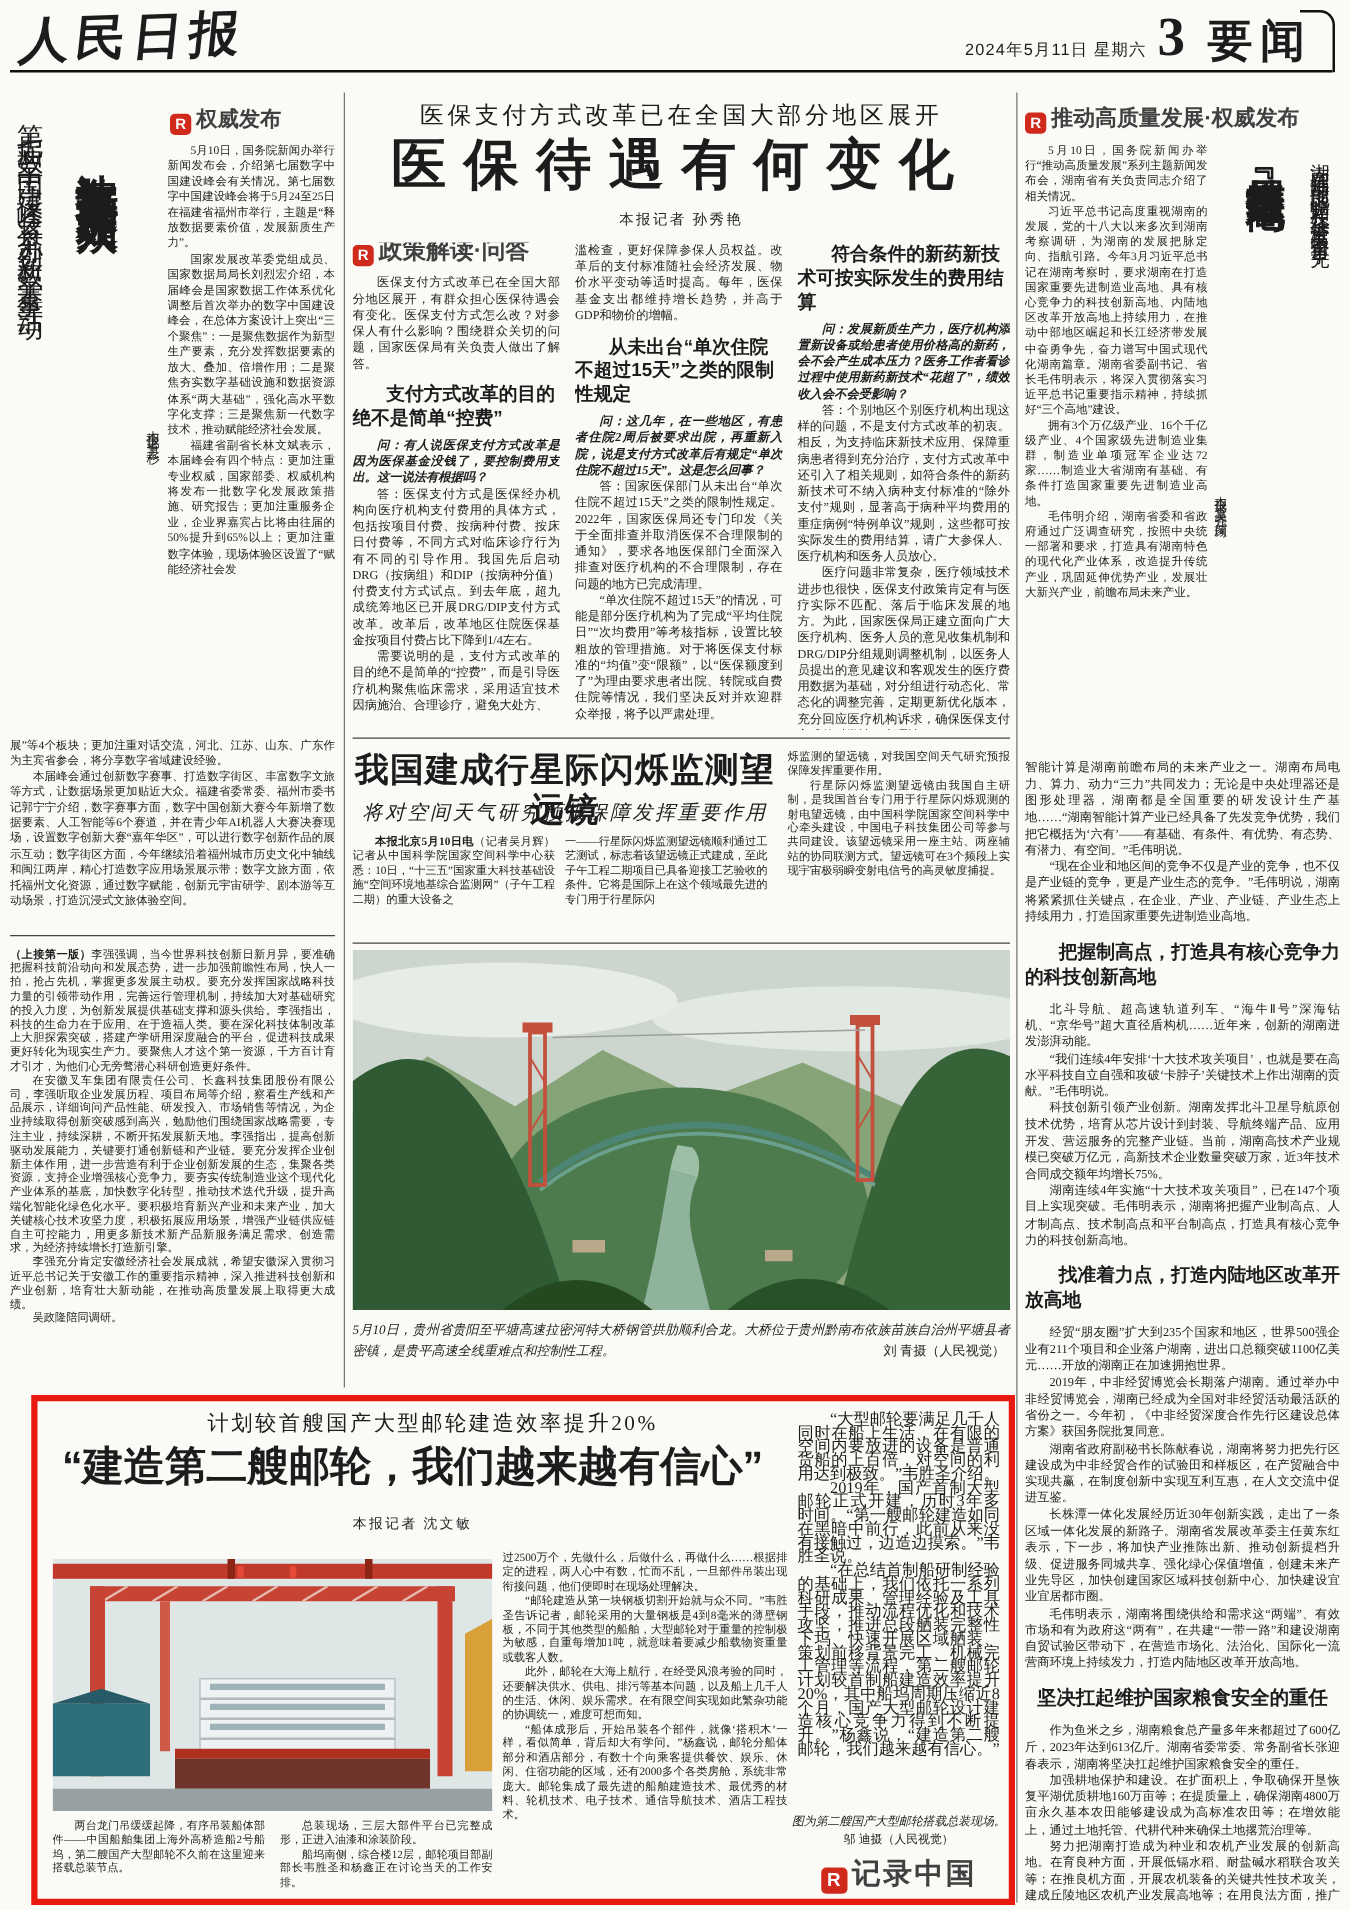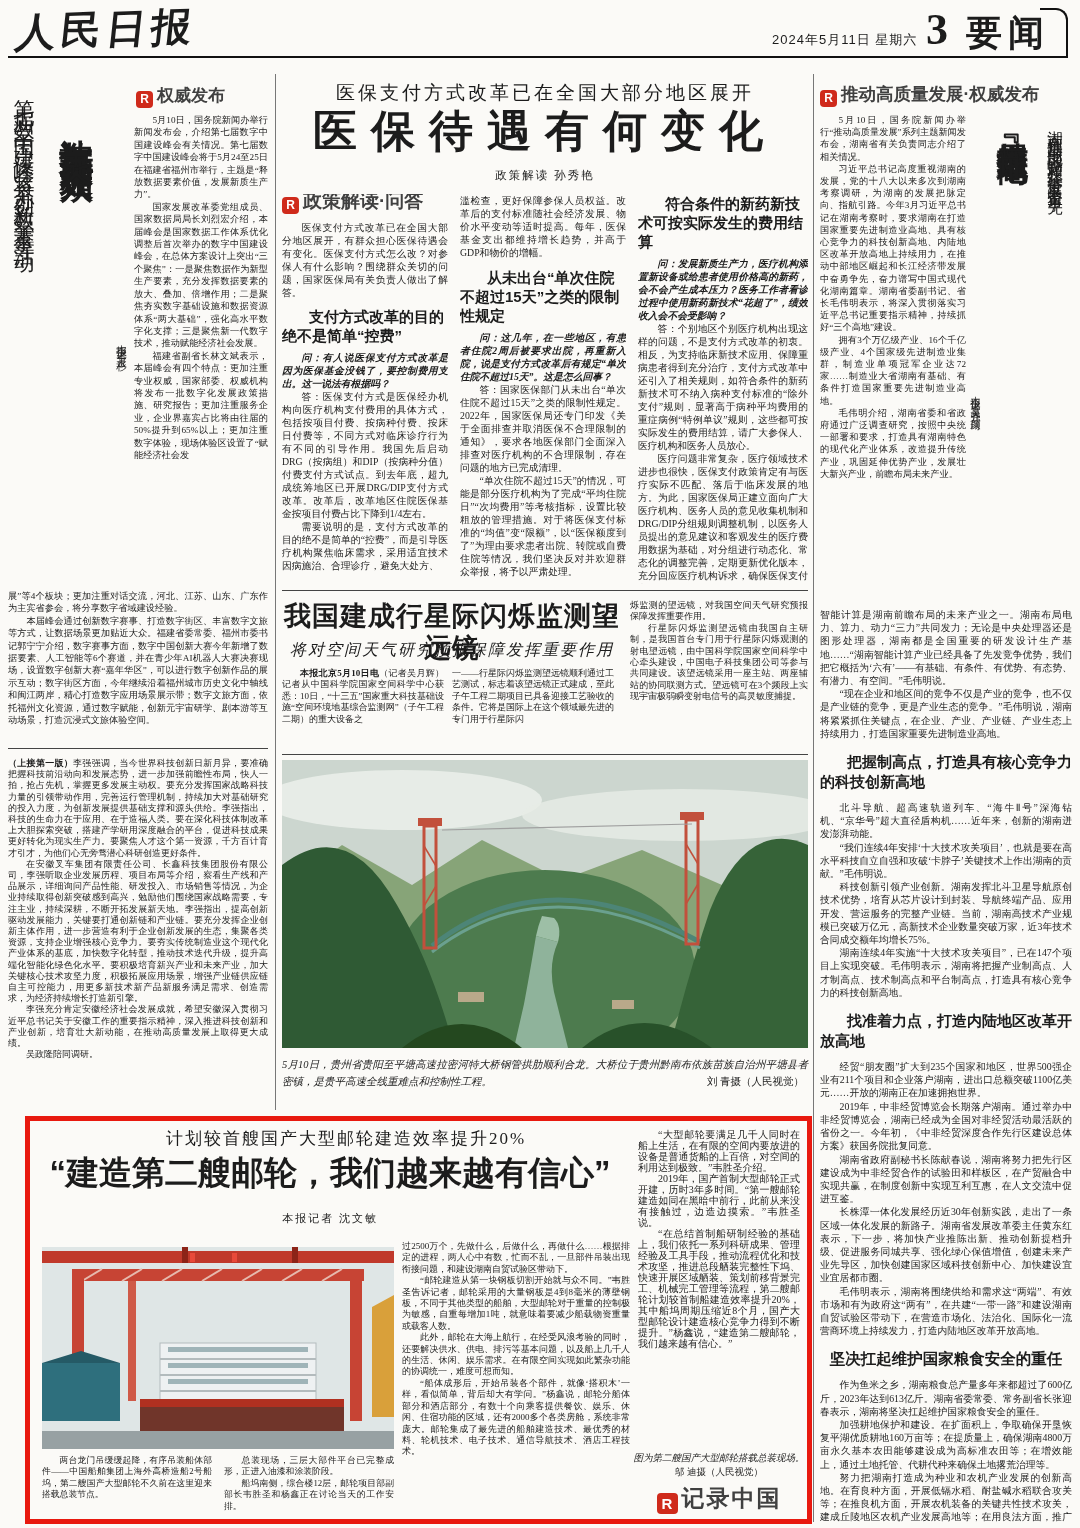--- a/index.html
+++ b/index.html
@@ -55,21 +55,21 @@
 
   <div class="abs body" style="left:8px;top:758px;width:260px;height:352px;font-size:9px;line-height:11.2px;">
     <p style="text-indent:0;"><b>（上接第一版）</b><span>李强强调，当今世界科技创新日新月异，要准确把握科技前沿动向和发展态势，进一步加强前瞻性布局，快人一拍，抢占先机，掌握更多发展主动权。要充分发挥国家战略科技力量的引领带动作用，完善运行管理机制，持续加大对基础研究的投入力度，为创新发展提供基础支撑和源头供给。李强指出，科技的生命力在于应用、在于造福人类。要在深化科技体制改革上大胆探索突破，搭建产学研用深度融合的平台，促进科技成果更好转化为现实生产力。要聚焦人才这个第一资源，千方百计育才引才，为他们心无旁骛潜心科研创造更好条件。</span></p>
     <p>在安徽叉车集团有限责任公司、长鑫科技集团股份有限公司，李强听取企业发展历程、项目布局等介绍，察看生产线和产品展示，详细询问产品性能、研发投入、市场销售等情况，为企业持续取得创新突破感到高兴，勉励他们围绕国家战略需要，专注主业，持续深耕，不断开拓发展新天地。李强指出，提高创新驱动发展能力，关键要打通创新链和产业链。要充分发挥企业创新主体作用，进一步营造有利于企业创新发展的生态，集聚各类资源，支持企业增强核心竞争力。要夯实传统制造业这个现代化产业体系的基底，加快数字化转型，推动技术迭代升级，提升高端化智能化绿色化水平。要积极培育新兴产业和未来产业，加大关键核心技术攻坚力度，积极拓展应用场景，增强产业链供应链自主可控能力，用更多新技术新产品新服务满足需求、创造需求，为经济持续增长打造新引擎。</p>
     <p>李强充分肯定安徽经济社会发展成就，希望安徽深入贯彻习近平总书记关于安徽工作的重要指示精神，深入推进科技创新和产业创新，培育壮大新动能，在推动高质量发展上取得更大成绩。</p>
     <p>吴政隆陪同调研。</p>
   </div>
 
   <div class="abs" style="left:282px;top:82px;width:526px;text-align:center;font:19px/22px 'Liberation Serif',serif;letter-spacing:3px;">医保支付方式改革已在全国大部分地区展开</div>
   <div class="abs" style="left:282px;top:106px;width:526px;text-align:center;font:bold 44px/52px 'Liberation Serif',serif;letter-spacing:14px;">医保待遇有何变化</div>
-  <div class="abs byline" style="left:282px;top:168px;width:526px;text-align:center;font-size:11.5px;">政策解读 孙秀艳</div>
+  <div class="abs byline" style="left:282px;top:168px;width:526px;text-align:center;font-size:11.5px;">本报记者 孙秀艳</div>
 
   <div class="abs body" style="left:282px;top:194px;width:166px;height:390px;font-size:9.8px;line-height:13px;">
     <div style="margin-bottom:7px;">
       <span class="rlogo">R</span><span class="tag" style="font-size:19px;">政策解读·问答</span>
     </div>
     <p>医保支付方式改革已在全国大部分地区展开，有群众担心医保待遇会有变化。医保支付方式怎么改？对参保人有什么影响？围绕群众关切的问题，国家医保局有关负责人做出了解答。</p>
     <p class="sub" style="font-size:15px;line-height:19px;text-indent:1.8em;margin:8px 0 6px;">支付方式改革的目的绝不是简单“控费”</p>
     <p class="q">问：有人说医保支付方式改革是因为医保基金没钱了，要控制费用支出。这一说法有根据吗？</p>
     <p>答：医保支付方式是医保经办机构向医疗机构支付费用的具体方式，包括按项目付费、按病种付费、按床日付费等，不同方式对临床诊疗行为有不同的引导作用。我国先后启动DRG（按病组）和DIP（按病种分值）付费支付方式试点。到去年底，超九成统筹地区已开展DRG/DIP支付方式改革。改革后，改革地区住院医保基金按项目付费占比下降到1/4左右。</p>
     <p>需要说明的是，支付方式改革的目的绝不是简单的“控费”，而是引导医疗机构聚焦临床需求，采用适宜技术因病施治、合理诊疗，避免大处方、</p>
@@ -215,27 +215,27 @@
     </div>
 
     <div class="abs body" style="left:12px;top:334px;width:352px;height:58px;column-count:2;column-gap:12px;font-size:8.8px;line-height:11.4px;">
       <p>两台龙门吊缓缓起降，有序吊装船体部件——中国船舶集团上海外高桥造船2号船坞，第二艘国产大型邮轮不久前在这里迎来搭载总装节点。</p>
       <p>总装现场，三层大部件平台已完整成形，正进入油漆和涂装阶段。</p>
       <p>船坞南侧，综合楼12层，邮轮项目部副部长韦胜圣和杨鑫正在讨论当天的工作安排。</p>
 
     </div>
 
     <div class="abs body" style="left:372px;top:120px;width:228px;height:272px;font-size:9px;line-height:11.4px;">
-      <p style="text-indent:0;">过2500万个，先做什么，后做什么，再做什么……根据排定的进程，两人心中有数，忙而不乱，一旦部件吊装出现衔接问题，和建设湖南自贸试验区带动下。</p>
+      <p style="text-indent:0;">过2500万个，先做什么，后做什么，再做什么……根据排定的进程，两人心中有数，忙而不乱，一旦部件吊装出现衔接问题，他们便即时在现场处理解决。</p>
       <p>“邮轮建造从第一块钢板切割开始就与众不同。”韦胜圣告诉记者，邮轮采用的大量钢板是4到8毫米的薄壁钢板，不同于其他类型的船舶，大型邮轮对于重量的控制极为敏感，自重每增加1吨，就意味着要减少船载物资重量或载客人数。</p>
       <p>此外，邮轮在大海上航行，在经受风浪考验的同时，还要解决供水、供电、排污等基本问题，以及船上几千人的生活、休闲、娱乐需求。在有限空间实现如此繁杂功能的协调统一，难度可想而知。</p>
       <p>“船体成形后，开始吊装各个部件，就像‘搭积木’一样，看似简单，背后却大有学问。”杨鑫说，邮轮分船体部分和酒店部分，有数十个向乘客提供餐饮、娱乐、休闲、住宿功能的区域，还有2000多个各类房舱，系统非常庞大。邮轮集成了最先进的船舶建造技术、最优秀的材料、轮机技术、电子技术、通信导航技术、酒店工程技术。</p>
     </div>
 
-    <div class="abs body" style="left:608px;top:8px;width:162px;height:318px;font-size:10px;line-height:11px;">
+    <div class="abs body" style="left:608px;top:8px;width:162px;height:318px;font-size:13px;line-height:11px;">
       <p>“大型邮轮要满足几千人同时在船上生活，在有限的空间内要放进的设备是普通货船的上百倍，对空间的利用达到极致。”韦胜圣介绍。</p>
       <p>2019年，国产首制大型邮轮正式开建，历时3年多时间。“第一艘邮轮建造如同在黑暗中前行，此前从来没有接触过，边造边摸索。”韦胜圣说。</p>
       <p>“在总结首制船研制经验的基础上，我们依托一系列科研成果、管理经验及工具手段，推动流程优化和技术攻坚，推进总段舾装完整性下坞、快速开展区域舾装、策划前移背景完工、机械完工管理等流程，第二艘邮轮计划较首制船建造效率提升20%，其中船坞周期压缩近8个月，国产大型邮轮设计建造核心竞争力得到不断提升。”杨鑫说，“建造第二艘邮轮，我们越来越有信心。”</p>
     </div>
 
     <div class="abs caption" style="left:600px;top:330px;width:178px;text-align:center;font-size:9.5px;line-height:14px;">
       <div>图为第二艘国产大型邮轮搭载总装现场。</div>
       <div style="font-style:normal;">邬 迪摄（人民视觉）</div>
     </div>
 

